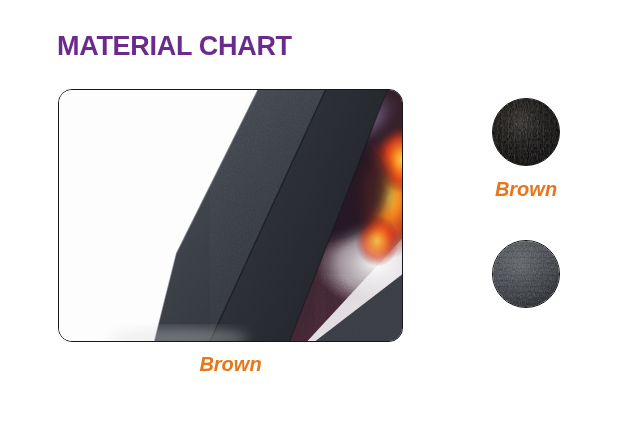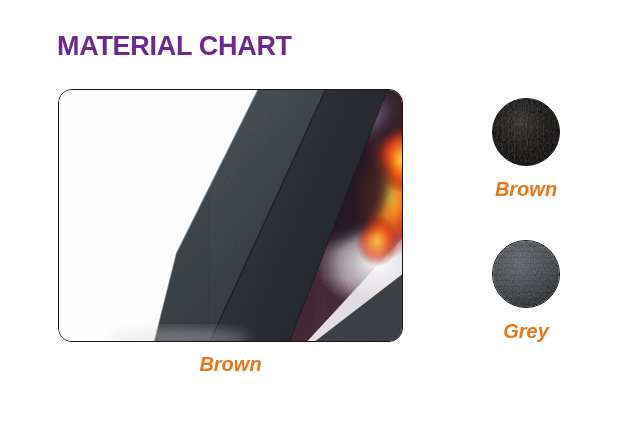--- a/index.html
+++ b/index.html
@@ -280,16 +280,15 @@
           <path d="M5 0 V68 M11 0 V68 M17 0 V68 M23 0 V68 M29 0 V68 M35 0 V68 M41 0 V68 M47 0 V68 M53 0 V68 M59 0 V68 M65 0 V68"></path>
         </g>
         <radialGradient id="shadeG" cx="0.42" cy="0.35" r="0.75">
           <stop offset="0%" stop-color="#ffffff" stop-opacity="0.12"></stop>
           <stop offset="70%" stop-color="#000000" stop-opacity="0.08"></stop>
           <stop offset="100%" stop-color="#000000" stop-opacity="0.35"></stop>
         </radialGradient>
         <rect x="0" y="0" width="68" height="68" fill="url(#shadeG)"></rect>
       </svg>
     </div>
-    <div class="swatch-label grey">Grey</div>
   </div>
 
 </div>
 
 </body></html>

